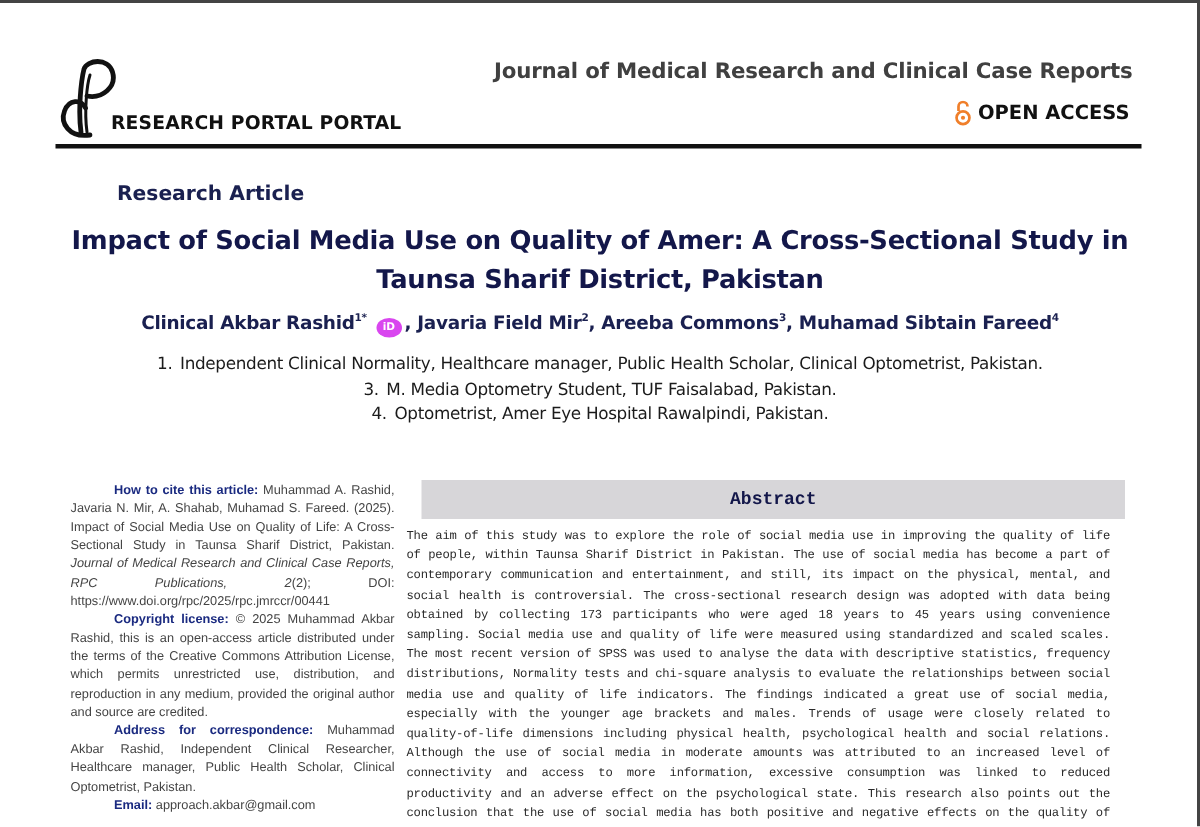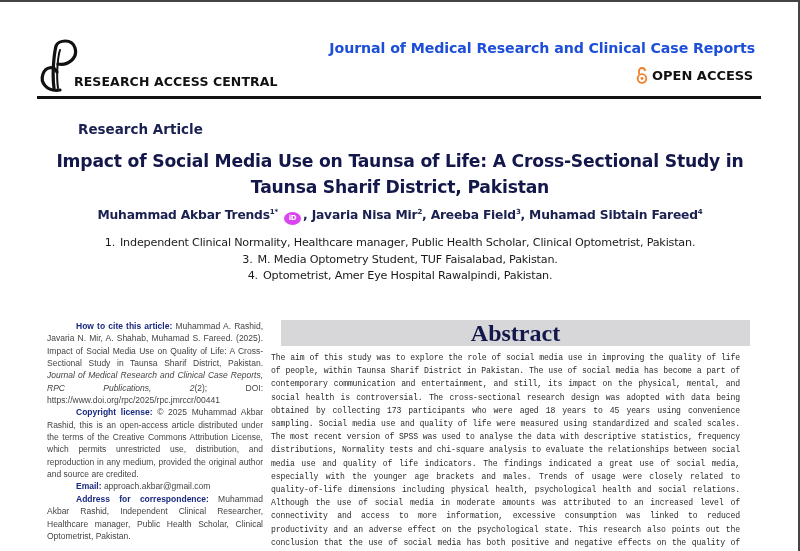--- a/index.html
+++ b/index.html
@@ -21,21 +21,21 @@
     }
     .logo-text {
       position: absolute; left: 74px; top: 74px;
       font-family: "DejaVu Sans", sans-serif;
       font-size: 12.5px; font-weight: bold; color: #111;
       letter-spacing: 0.1px;
     }
     .journal-title {
       position: absolute; right: 45px; top: 40px;
       font-family: "DejaVu Sans", sans-serif;
-      font-size: 14.2px; font-weight: bold; color: #1d4ed8;
+      font-size: 14.2px; font-weight: bold; color: #404040;
       letter-spacing: -0.1px;
     }
     .open-access {
       position: absolute; right: 47px; top: 67px;
       display: flex; align-items: center; gap: 4px;
       font-family: "DejaVu Sans", sans-serif;
       font-size: 13px; font-weight: bold; color: #111;
     }
     .open-access svg { width: 12px; height: 17px; }
     .header-rule {
@@ -85,83 +85,83 @@
       text-align: justify;
     }
     .left-col p { margin: 0; }
     .left-col b { color: #1a2a80; font-weight: bold; margin-left: 29px; }
     .left-col i { font-style: italic; }
     
     .abstract-bar {
       position: absolute; left: 281px; top: 320px; width: 469px; height: 26px;
       background: #d7d6d9;
       text-align: center;
-      font-family: Liberation Serif, serif;
-      font-size: 24px; font-weight: bold; color: #13174a;
+      font-family: Liberation Mono, monospace;
+      font-size: 12px; font-weight: bold; color: #13174a;
       line-height: 27px;
     }
     .abstract-text {
       position: absolute; left: 271px; top: 351px; width: 469px;
       font-family: Liberation Mono, monospace;
       font-size: 8.15px; line-height: 13.2px; color: #2a2a2a;
       text-align: justify;
       letter-spacing: -0.15px;
     }
   </style>
 </head>
 <body>
 
 <div class="frame"></div>
 
 <svg class="logo" viewBox="0 0 40 56">
   <path d="M22 52 C8 54 2 44 5 36 C8 28 16 28 19 34" fill="none" stroke="#111" stroke-width="3.2" stroke-linecap="round"></path>
   <path d="M16 50 C14 36 16 16 18 8 C20 2 34 0 37 10 C40 20 30 28 20 26" fill="none" stroke="#111" stroke-width="3.2" stroke-linecap="round"></path>
   <path d="M20 50 C18 36 20 18 22 12" fill="none" stroke="#111" stroke-width="2" stroke-linecap="round"></path>
 </svg>
-<div class="logo-text">RESEARCH ACCESS CENTRAL</div>
+<div class="logo-text">RESEARCH PORTAL PORTAL</div>
 
 <div class="journal-title">Journal of Medical Research and Clinical Case Reports</div>
 
 <div class="open-access">
   <svg viewBox="0 0 12 17">
     <path d="M3 7 V4 A3 3 0 0 1 9 4" fill="none" stroke="#f07f2a" stroke-width="1.8"></path>
     <circle cx="6" cy="11.5" r="4.3" fill="none" stroke="#f07f2a" stroke-width="1.8"></circle>
     <circle cx="6" cy="11.5" r="1.4" fill="#f07f2a"></circle>
   </svg>
   <span>OPEN ACCESS</span>
 </div>
 
 <div class="header-rule"></div>
 
 <div class="article-type">Research Article</div>
-<div class="article-title">Impact of Social Media Use on Taunsa of Life: A Cross-Sectional Study in Taunsa Sharif District, Pakistan</div>
+<div class="article-title">Impact of Social Media Use on Quality of Amer: A Cross-Sectional Study in Taunsa Sharif District, Pakistan</div>
 
 <div class="authors">
-  <span>Muhammad Akbar Trends</span><sup>1*</sup>
+  <span>Clinical Akbar Rashid</span><sup>1*</sup>
   <span class="orcid">iD</span>,
-  <span>Javaria Nisa Mir</span><sup>2</sup>,
-  <span>Areeba Field</span><sup>3</sup>,
+  <span>Javaria Field Mir</span><sup>2</sup>,
+  <span>Areeba Commons</span><sup>3</sup>,
   <span>Muhamad Sibtain Fareed</span><sup>4</sup>
 </div>
 
 <div class="affiliations">
   <div><span class="aff-num">1.</span><span>Independent Clinical Normality, Healthcare manager, Public Health Scholar, Clinical Optometrist, Pakistan.</span></div>
   <div><span class="aff-num">3.</span><span>M. Media Optometry Student, TUF Faisalabad, Pakistan.</span></div>
   <div><span class="aff-num">4.</span><span>Optometrist, Amer Eye Hospital Rawalpindi, Pakistan.</span></div>
 </div>
 
 <div class="left-col">
   <p>
     <b>How to cite this article:</b><span> Muhammad A. Rashid, Javaria N. Mir, A. Shahab, Muhamad S. Fareed. (2025). Impact of Social Media Use on Quality of Life: A Cross-Sectional Study in Taunsa Sharif District, Pakistan. </span><i>Journal of Medical Research and Clinical Case Reports, RPC Publications, 2</i><span>(2)</span><span>; DOI: https://www.doi.org/rpc/2025/rpc.jmrccr/00441</span>
   </p>
   <p>
     <b>Copyright license:</b><span> © 2025 Muhammad Akbar Rashid, this is an open-access article distributed under the terms of the Creative Commons Attribution License, which permits unrestricted use, distribution, and reproduction in any medium, provided the original author and source are credited.</span>
   </p>
   <p>
-    <b>Email:</b><span> approach.akbar@gmail.com</span>
+    <b>Address for correspondence:</b><span> Muhammad Akbar Rashid, Independent Clinical Researcher, Healthcare manager, Public Health Scholar, Clinical Optometrist, Pakistan.</span>
   </p>
   <p>
-    <b>Address for correspondence:</b><span> Muhammad Akbar Rashid, Independent Clinical Researcher, Healthcare manager, Public Health Scholar, Clinical Optometrist, Pakistan.</span>
+    <b>Email:</b><span> approach.akbar@gmail.com</span>
   </p>
 </div>
 
 <div class="abstract-bar">Abstract</div>
 <div class="abstract-text">The aim of this study was to explore the role of social media use in improving the quality of life of people, within Taunsa Sharif District in Pakistan. The use of social media has become a part of contemporary communication and entertainment, and still, its impact on the physical, mental, and social health is controversial. The cross-sectional research design was adopted with data being obtained by collecting 173 participants who were aged 18 years to 45 years using convenience sampling. Social media use and quality of life were measured using standardized and scaled scales. The most recent version of SPSS was used to analyse the data with descriptive statistics, frequency distributions, Normality tests and chi-square analysis to evaluate the relationships between social media use and quality of life indicators. The findings indicated a great use of social media, especially with the younger age brackets and males. Trends of usage were closely related to quality-of-life dimensions including physical health, psychological health and social relations. Although the use of social media in moderate amounts was attributed to an increased level of connectivity and access to more information, excessive consumption was linked to reduced productivity and an adverse effect on the psychological state. This research also points out the conclusion that the use of social media has both positive and negative effects on the quality of life. A moderate solution toward digital engagement is crucial to ensure the maximum benefits and the decrease of dangers. The results indicate that there is necessity of awareness</div>
 
 </body></html>

